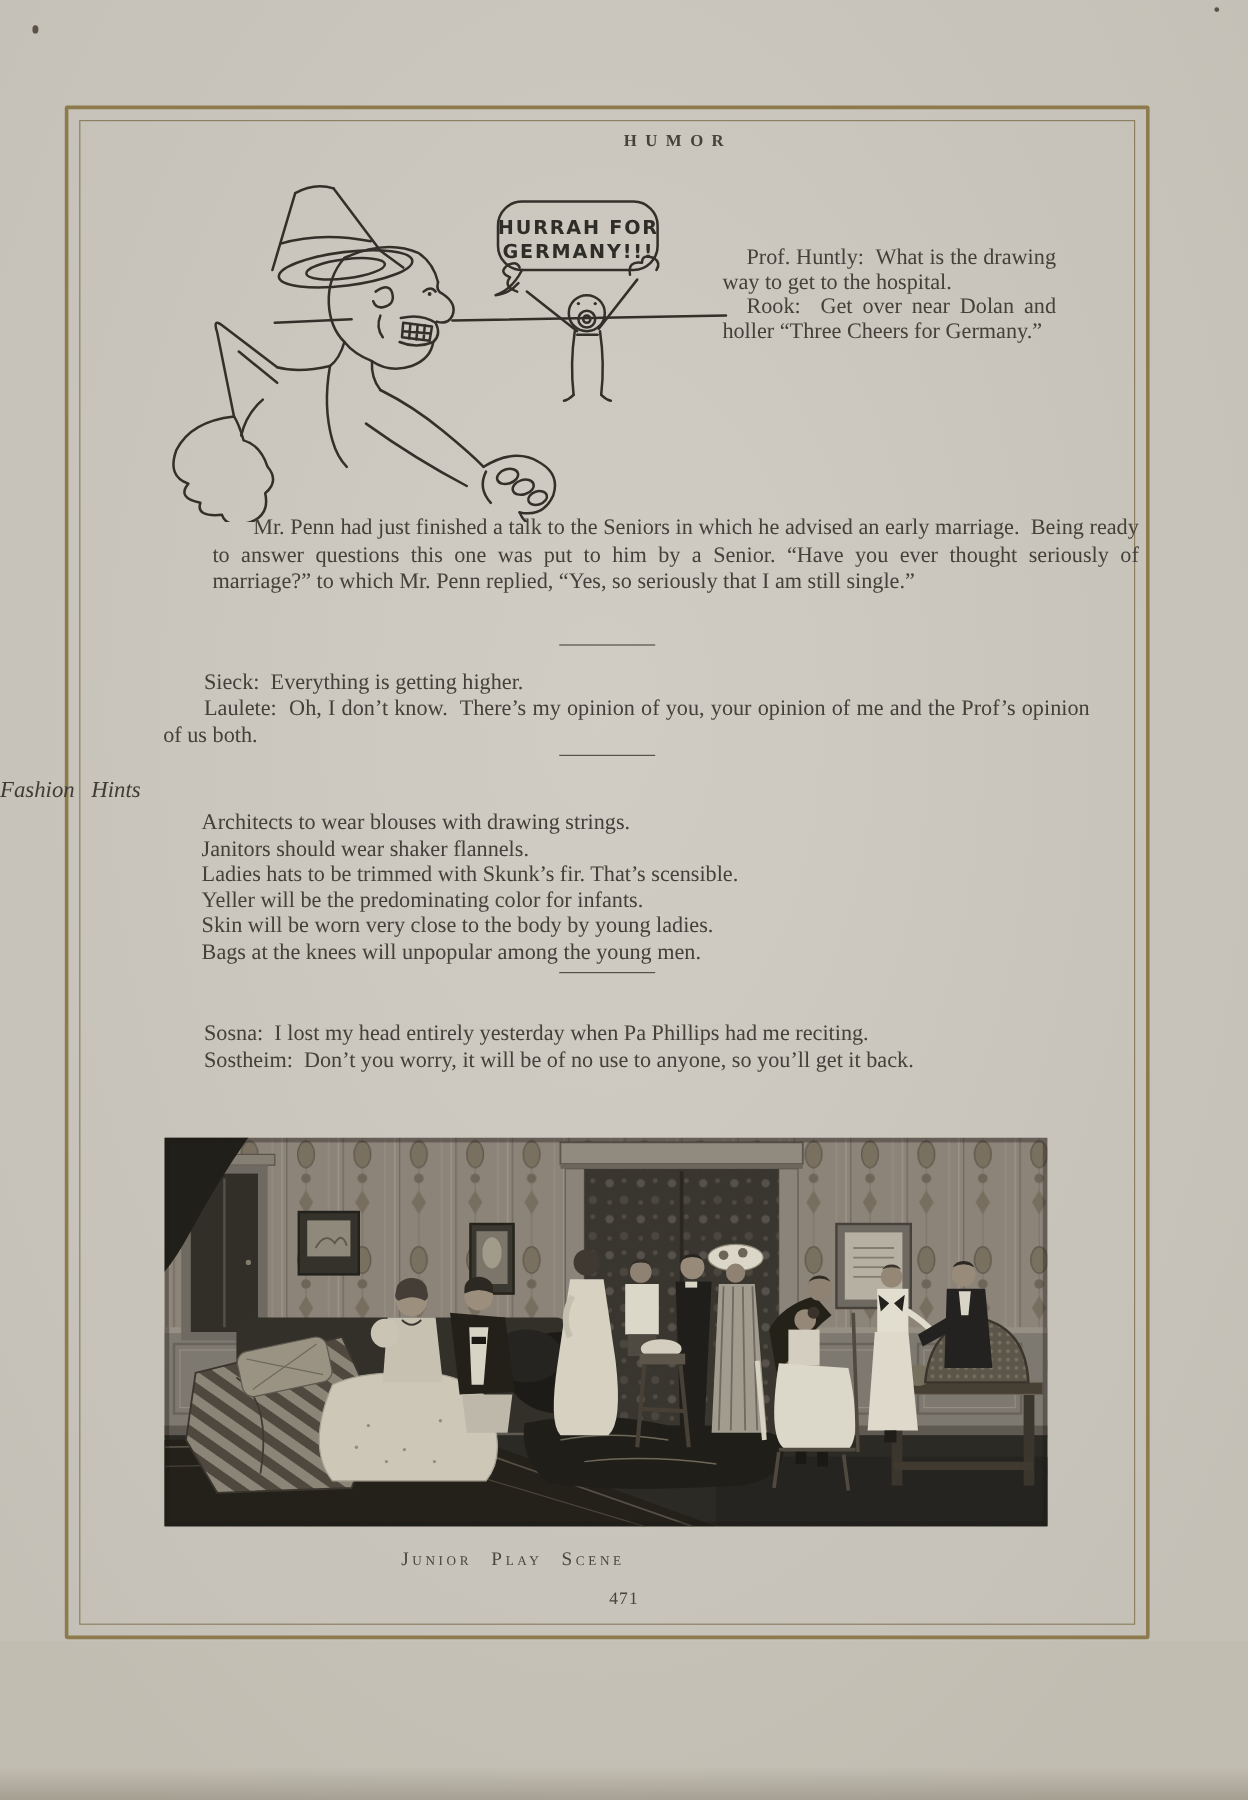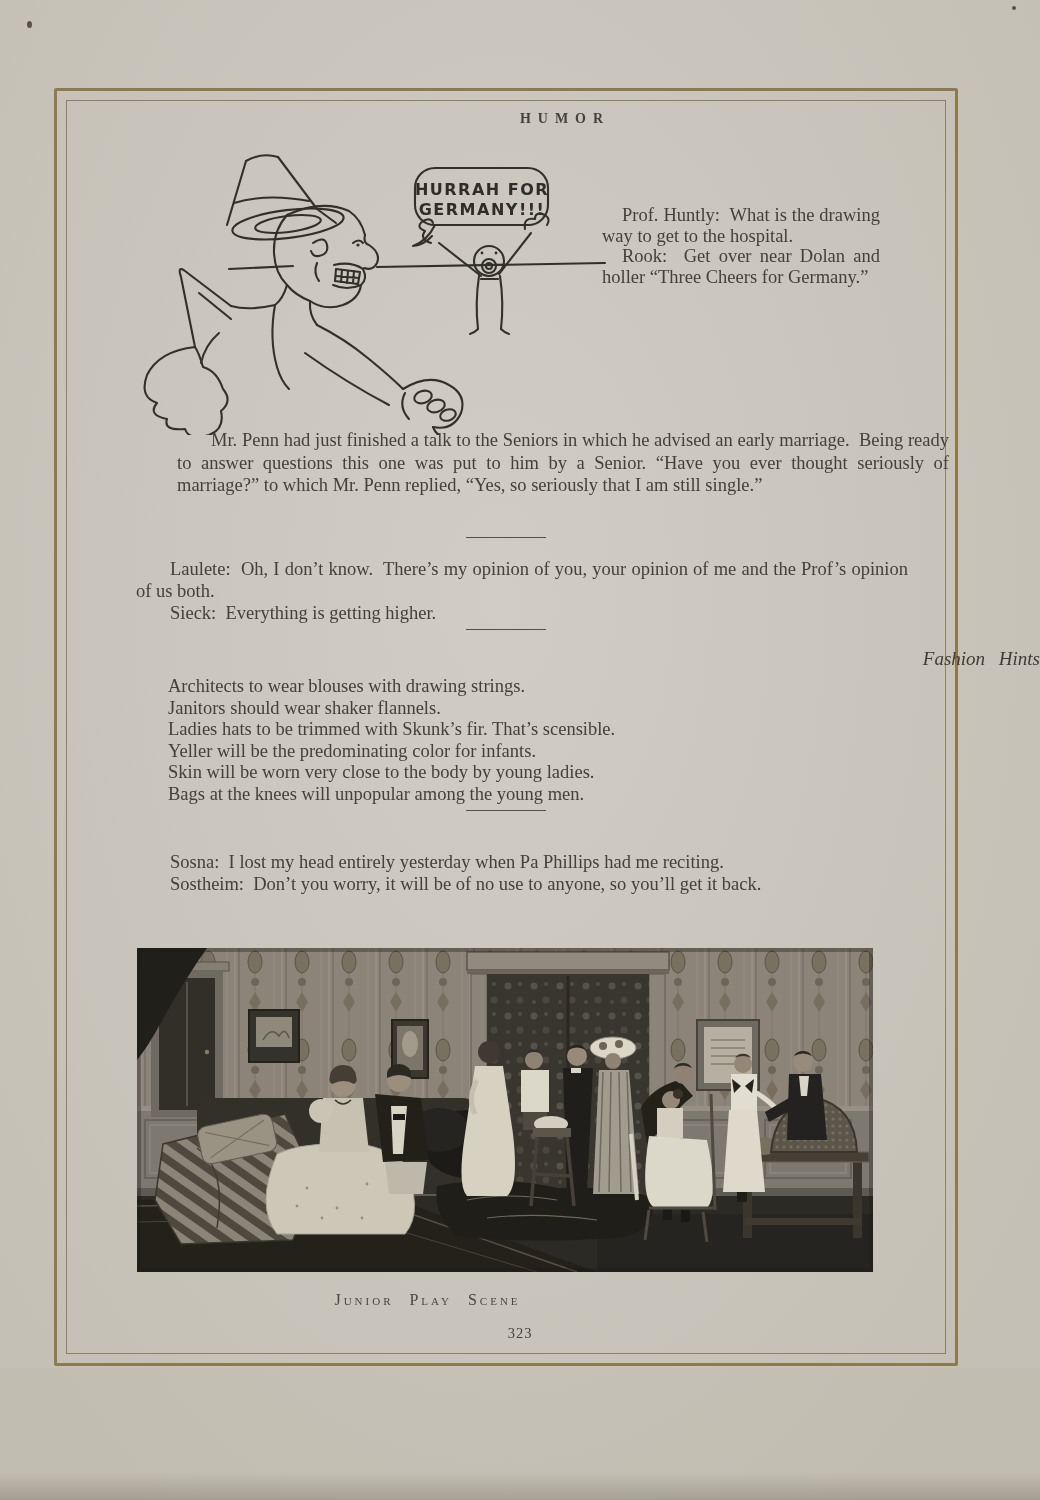--- a/index.html
+++ b/index.html
@@ -22,21 +22,21 @@
   .cartoon .fillspot{fill:#33302a;stroke:none;}
   .cartoon text{fill:#2f2d28;font-family:"DejaVu Sans",sans-serif;font-weight:600;
     font-size:16px;letter-spacing:1.5px;}
   .txt{position:absolute;font-size:18.5px;line-height:22.5px;}
   .txt p{margin:0;text-indent:34px;text-align:justify;white-space:pre-wrap;}
   .prof-block{left:602px;top:205px;width:278px;line-height:20.5px;}
   .prof-block p{text-indent:20px;}
   .penn-block{left:136px;top:429px;width:772px;margin-left:41px;}
   .sieck-block{left:136px;top:558px;width:772px;line-height:22px;}
   .coming-block{left:136px;top:851px;width:772px;line-height:22px;}
-  .sec-heading{position:absolute;left:0;width:1040px;text-align:right;
+  .sec-heading{position:absolute;left:0;width:1040px;text-align:left;
     font-size:19px;font-style:italic;color:#403c35;word-spacing:9px;}
   .fashion-items{position:absolute;left:168px;top:676px;width:740px;
     font-size:18.5px;line-height:21.5px;}
   .rule{position:absolute;left:466px;width:80px;border-top:1.6px solid #55514a;}
   .photo{position:absolute;left:137px;top:948px;width:736px;height:324px;}
   .caption{position:absolute;left:0;top:1291px;width:855px;text-align:center;
     font-variant:small-caps;font-size:16px;letter-spacing:3px;word-spacing:9px;color:#4b463e;}
   .pagenum{position:absolute;left:0;top:1325px;width:1040px;text-align:center;
     font-size:14.5px;letter-spacing:1px;color:#47433c;}
   .bottom-shade{position:absolute;left:0;bottom:0;width:1040px;height:28px;
@@ -133,22 +133,22 @@
     <p>Rook:  Get over near Dolan and holler “Three Cheers for Germany.”</p>
   </div>
 
   <div class="txt penn-block">
     <p>Mr. Penn had just finished a talk to the Seniors in which he advised an early marriage.  Being ready to answer questions this one was put to him by a Senior. “Have you ever thought seriously of marriage?” to which Mr. Penn replied, “Yes, so seriously that I am still single.”</p>
   </div>
 
   <div class="rule" style="top:537px;"></div>
 
   <div class="txt sieck-block">
+    <p>Sieck:  Everything is getting higher.</p>
     <p>Laulete:  Oh, I don’t know.  There’s my opinion of you, your opinion of me and the Prof’s opinion of us both.</p>
-    <p>Sieck:  Everything is getting higher.</p>
   </div>
 
   <div class="rule" style="top:629px;"></div>
 
   <div class="sec-heading" style="top:648px;">Fashion Hints</div>
   <div class="fashion-items">
     <div>Architects to wear blouses with drawing strings.</div>
     <div>Janitors should wear shaker flannels.</div>
     <div>Ladies hats to be trimmed with Skunk’s fir.   That’s scensible.</div>
     <div>Yeller will be the predominating color for infants.</div>
@@ -384,15 +384,15 @@
         <polygon points="662,128 672,128 670,148 664,148" fill="#d8d4c6"></polygon>
         <path d="M652,150 L628,164 L632,174 L654,162 Z" fill="#242220"></path>
       </g>
 
       <path d="M0,0 L70,0 Q46,34 22,78 Q10,100 0,112 Z" fill="#211f1a"></path>
       <rect x="2" y="2" width="732" height="320" fill="none" stroke="#1d1b17" stroke-opacity="0.35" stroke-width="4"></rect>
     </svg>
   </div>
 
   <div class="caption">Junior Play Scene</div>
-  <div class="pagenum">323</div>
+  <div class="pagenum">471</div>
   <div class="bottom-shade"></div>
 </div>
 
 </body></html>

